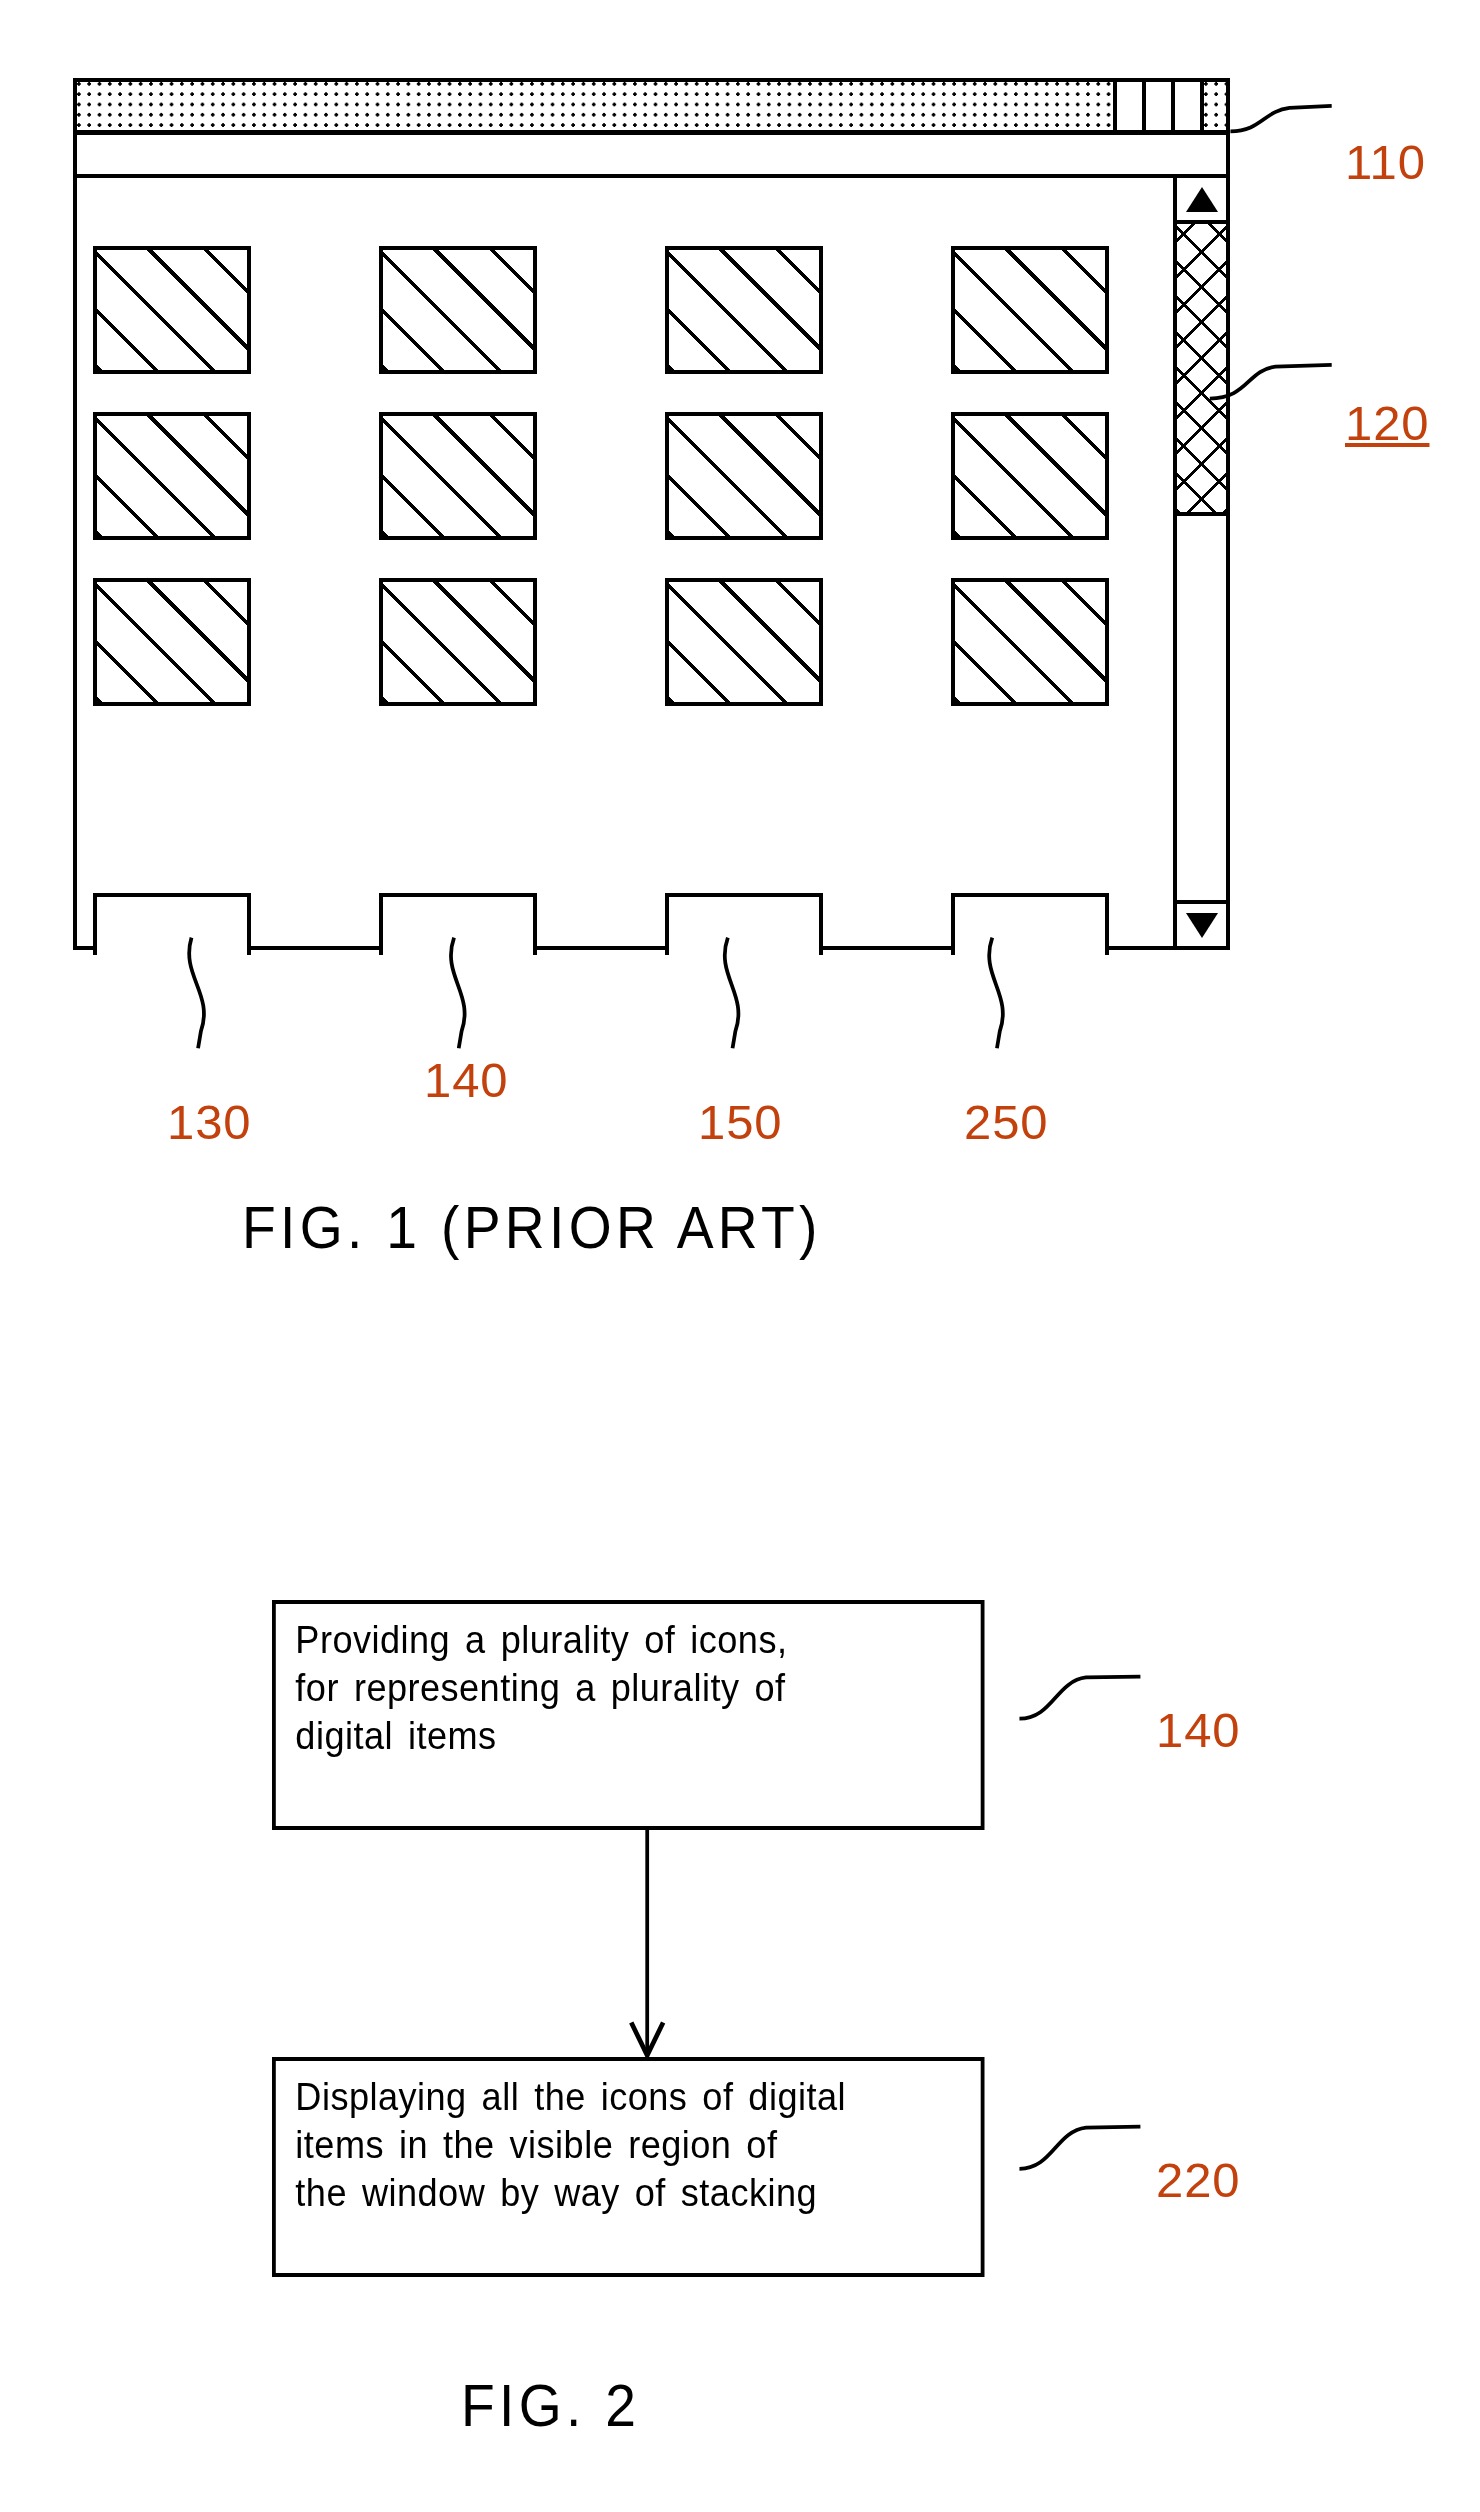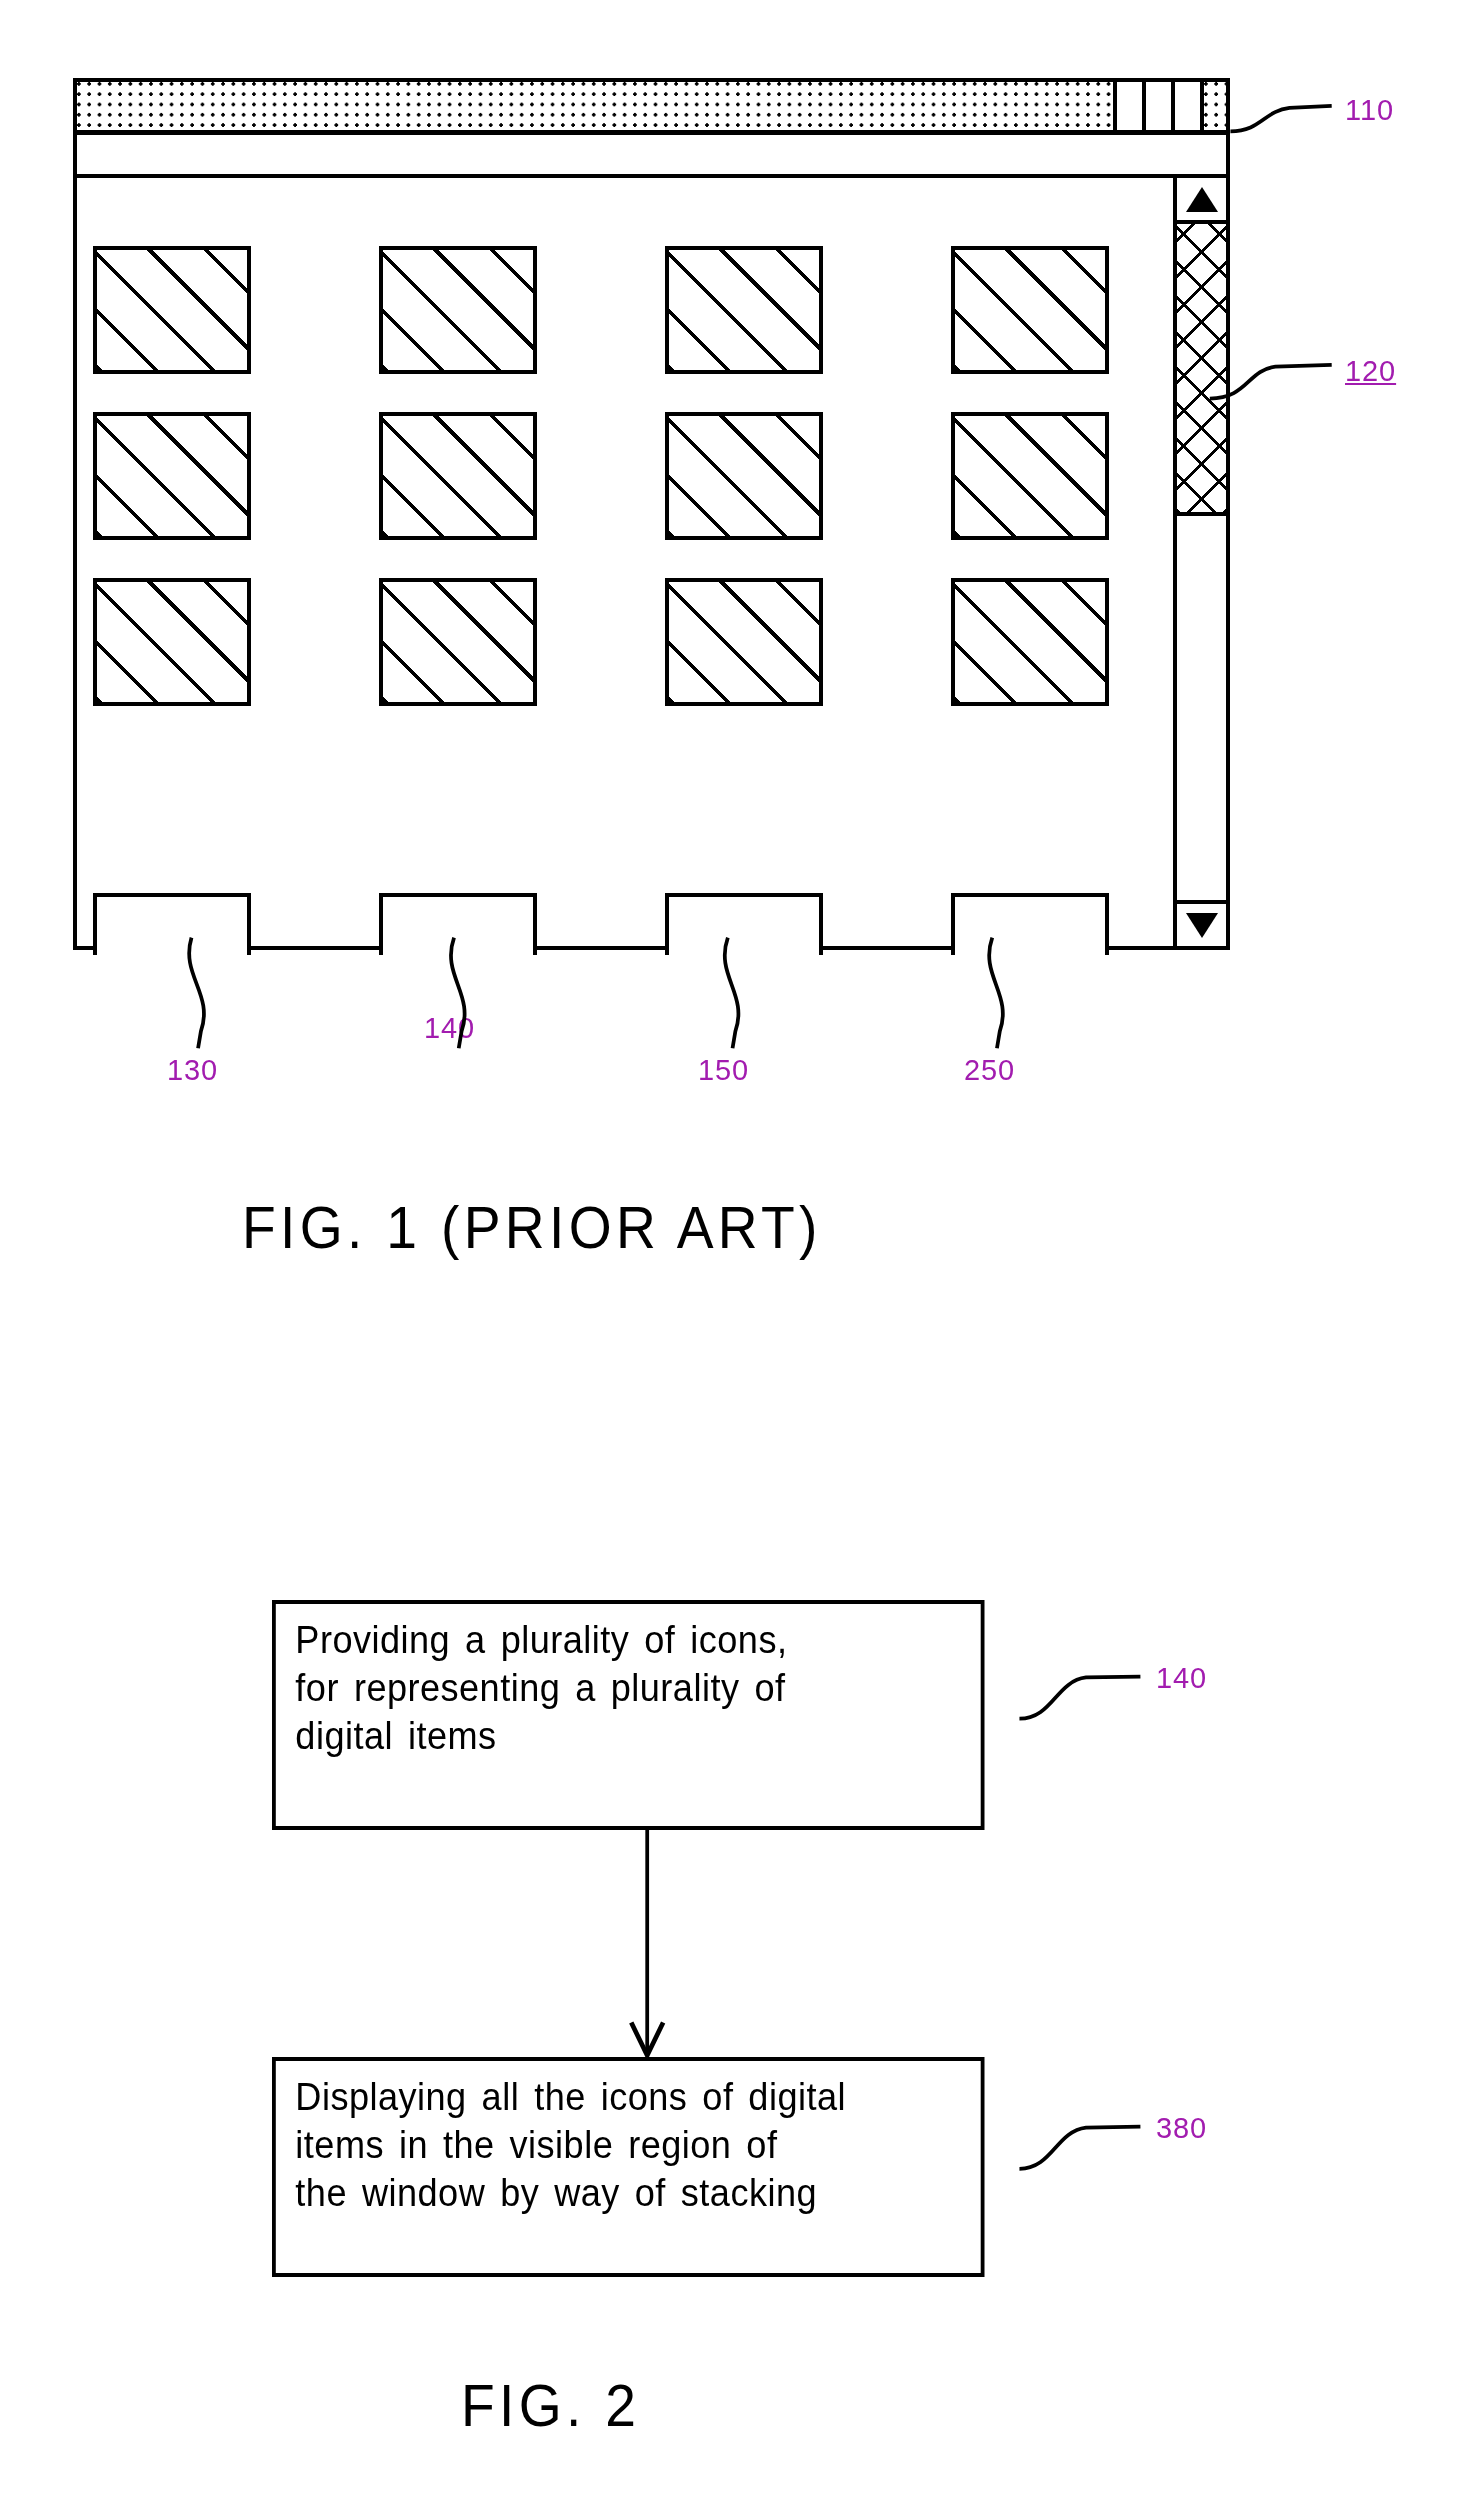--- a/index.html
+++ b/index.html
@@ -183,25 +183,26 @@
   }
   #sb-track {
     flex: 1 1 auto;
     background: #fff;
   }
 
   
   .ref-num {
     position: absolute;
     font-family: "Liberation Sans", sans-serif;
-    font-size: 29px;
+    font-size: 49px;
     font-weight: 400;
     letter-spacing: 0.9px;
     white-space: nowrap;
-    color: #a21caf;
+    color: #c2410c;
+    margin-top: 40px;
   }
   .fig-caption {
     position: absolute;
     font-family: "Liberation Sans", sans-serif;
     font-size: 60px;
     font-weight: 400;
     letter-spacing: 4.7px;
     white-space: nowrap;
     color: #000;
     transform: scaleX(0.92);
@@ -323,21 +324,21 @@
   </div>
 
   <div class="ref-num" style="left:1156px; top:1662px;">140</div>
 
   <div class="flow-box" id="flow-box-220">
     <span class="flow-line">Displaying all the icons of digital</span>
     <span class="flow-line">items in the visible region of</span>
     <span class="flow-line">the window by way of stacking</span>
   </div>
 
-  <div class="ref-num" style="left:1156px; top:2112px;">380</div>
+  <div class="ref-num" style="left:1156px; top:2112px;">220</div>
 
   <div class="fig-caption" style="left:461px; top:2371px;">FIG. 2</div>
 
   <svg id="leaders" viewBox="0 0 1579 2679">
 
     <path d="M1312,140 C1345,140 1348,118 1375,115 L1420,113" fill="none" stroke="#000" stroke-width="4"></path>
 
     <path d="M1290,425 C1330,425 1330,395 1360,391 L1420,389" fill="none" stroke="#000" stroke-width="4"></path>
 
     <path d="M204,1000 C192,1040 228,1060 214,1100 L211,1118" fill="none" stroke="#000" stroke-width="4"></path>

